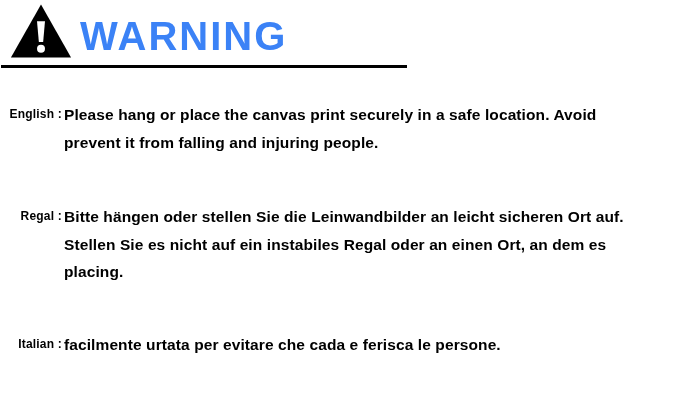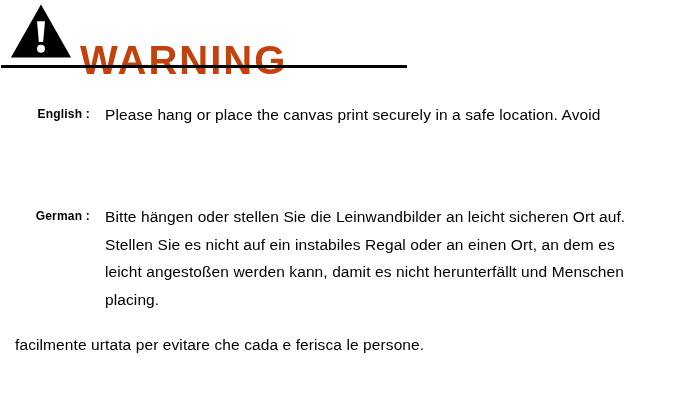--- a/index.html
+++ b/index.html
@@ -30,23 +30,22 @@
     width: 62px;
     height: 54px;
   }
   .title {
     position: absolute;
     left: 80px;
     top: 14px;
     font-size: 40px;
     font-weight: 900;
     letter-spacing: 2px;
-    color: #c2410c;
+    color: #3b82f6;
     white-space: nowrap;
-    margin-top: 24px;
   }
   .rule {
     position: absolute;
     left: 1px;
     top: 65px;
     width: 406px;
     height: 3px;
     background: #000000;
   }
   .section {
@@ -57,26 +56,25 @@
   }
   .section-label {
     width: 62px;
     flex: 0 0 62px;
     text-align: right;
     font-size: 12px;
     font-weight: bold;
     line-height: 27.5px;
     white-space: nowrap;
     letter-spacing: 0.2px;
-    padding-left: 28px;
   }
   .section-lines {
-    margin-left: 15px;
+    margin-left: 2px;
     font-size: 15.5px;
-    font-weight: normal;
+    font-weight: bold;
     line-height: 27.5px;
     letter-spacing: 0.1px;
   }
   .line {
     white-space: nowrap;
   }
   .sec-english { top: 101px; }
   .sec-german  { top: 203px; }
   .sec-italian { top: 331px; }
 </style>
@@ -93,32 +91,33 @@
     </svg>
     <div class="title">WARNING</div>
   </div>
 
   <div class="rule"></div>
 
   <div class="section sec-english">
     <div class="section-label">English :</div>
     <div class="section-lines">
       <div class="line">Please hang or place the canvas print securely in a safe location. Avoid</div>
+      <div class="line">prevent it from falling and injuring people.</div>
     </div>
   </div>
 
   <div class="section sec-german">
-    <div class="section-label">German :</div>
+    <div class="section-label">Regal :</div>
     <div class="section-lines">
       <div class="line">Bitte hängen oder stellen Sie die Leinwandbilder an leicht sicheren Ort auf.</div>
       <div class="line">Stellen Sie es nicht auf ein instabiles Regal oder an einen Ort, an dem es</div>
-      <div class="line">leicht angestoßen werden kann, damit es nicht herunterfällt und Menschen</div>
       <div class="line">placing.</div>
     </div>
   </div>
 
   <div class="section sec-italian">
+    <div class="section-label">Italian :</div>
     <div class="section-lines">
       <div class="line">facilmente urtata per evitare che cada e ferisca le persone.</div>
     </div>
   </div>
 
 </div>
 
 </body></html>

